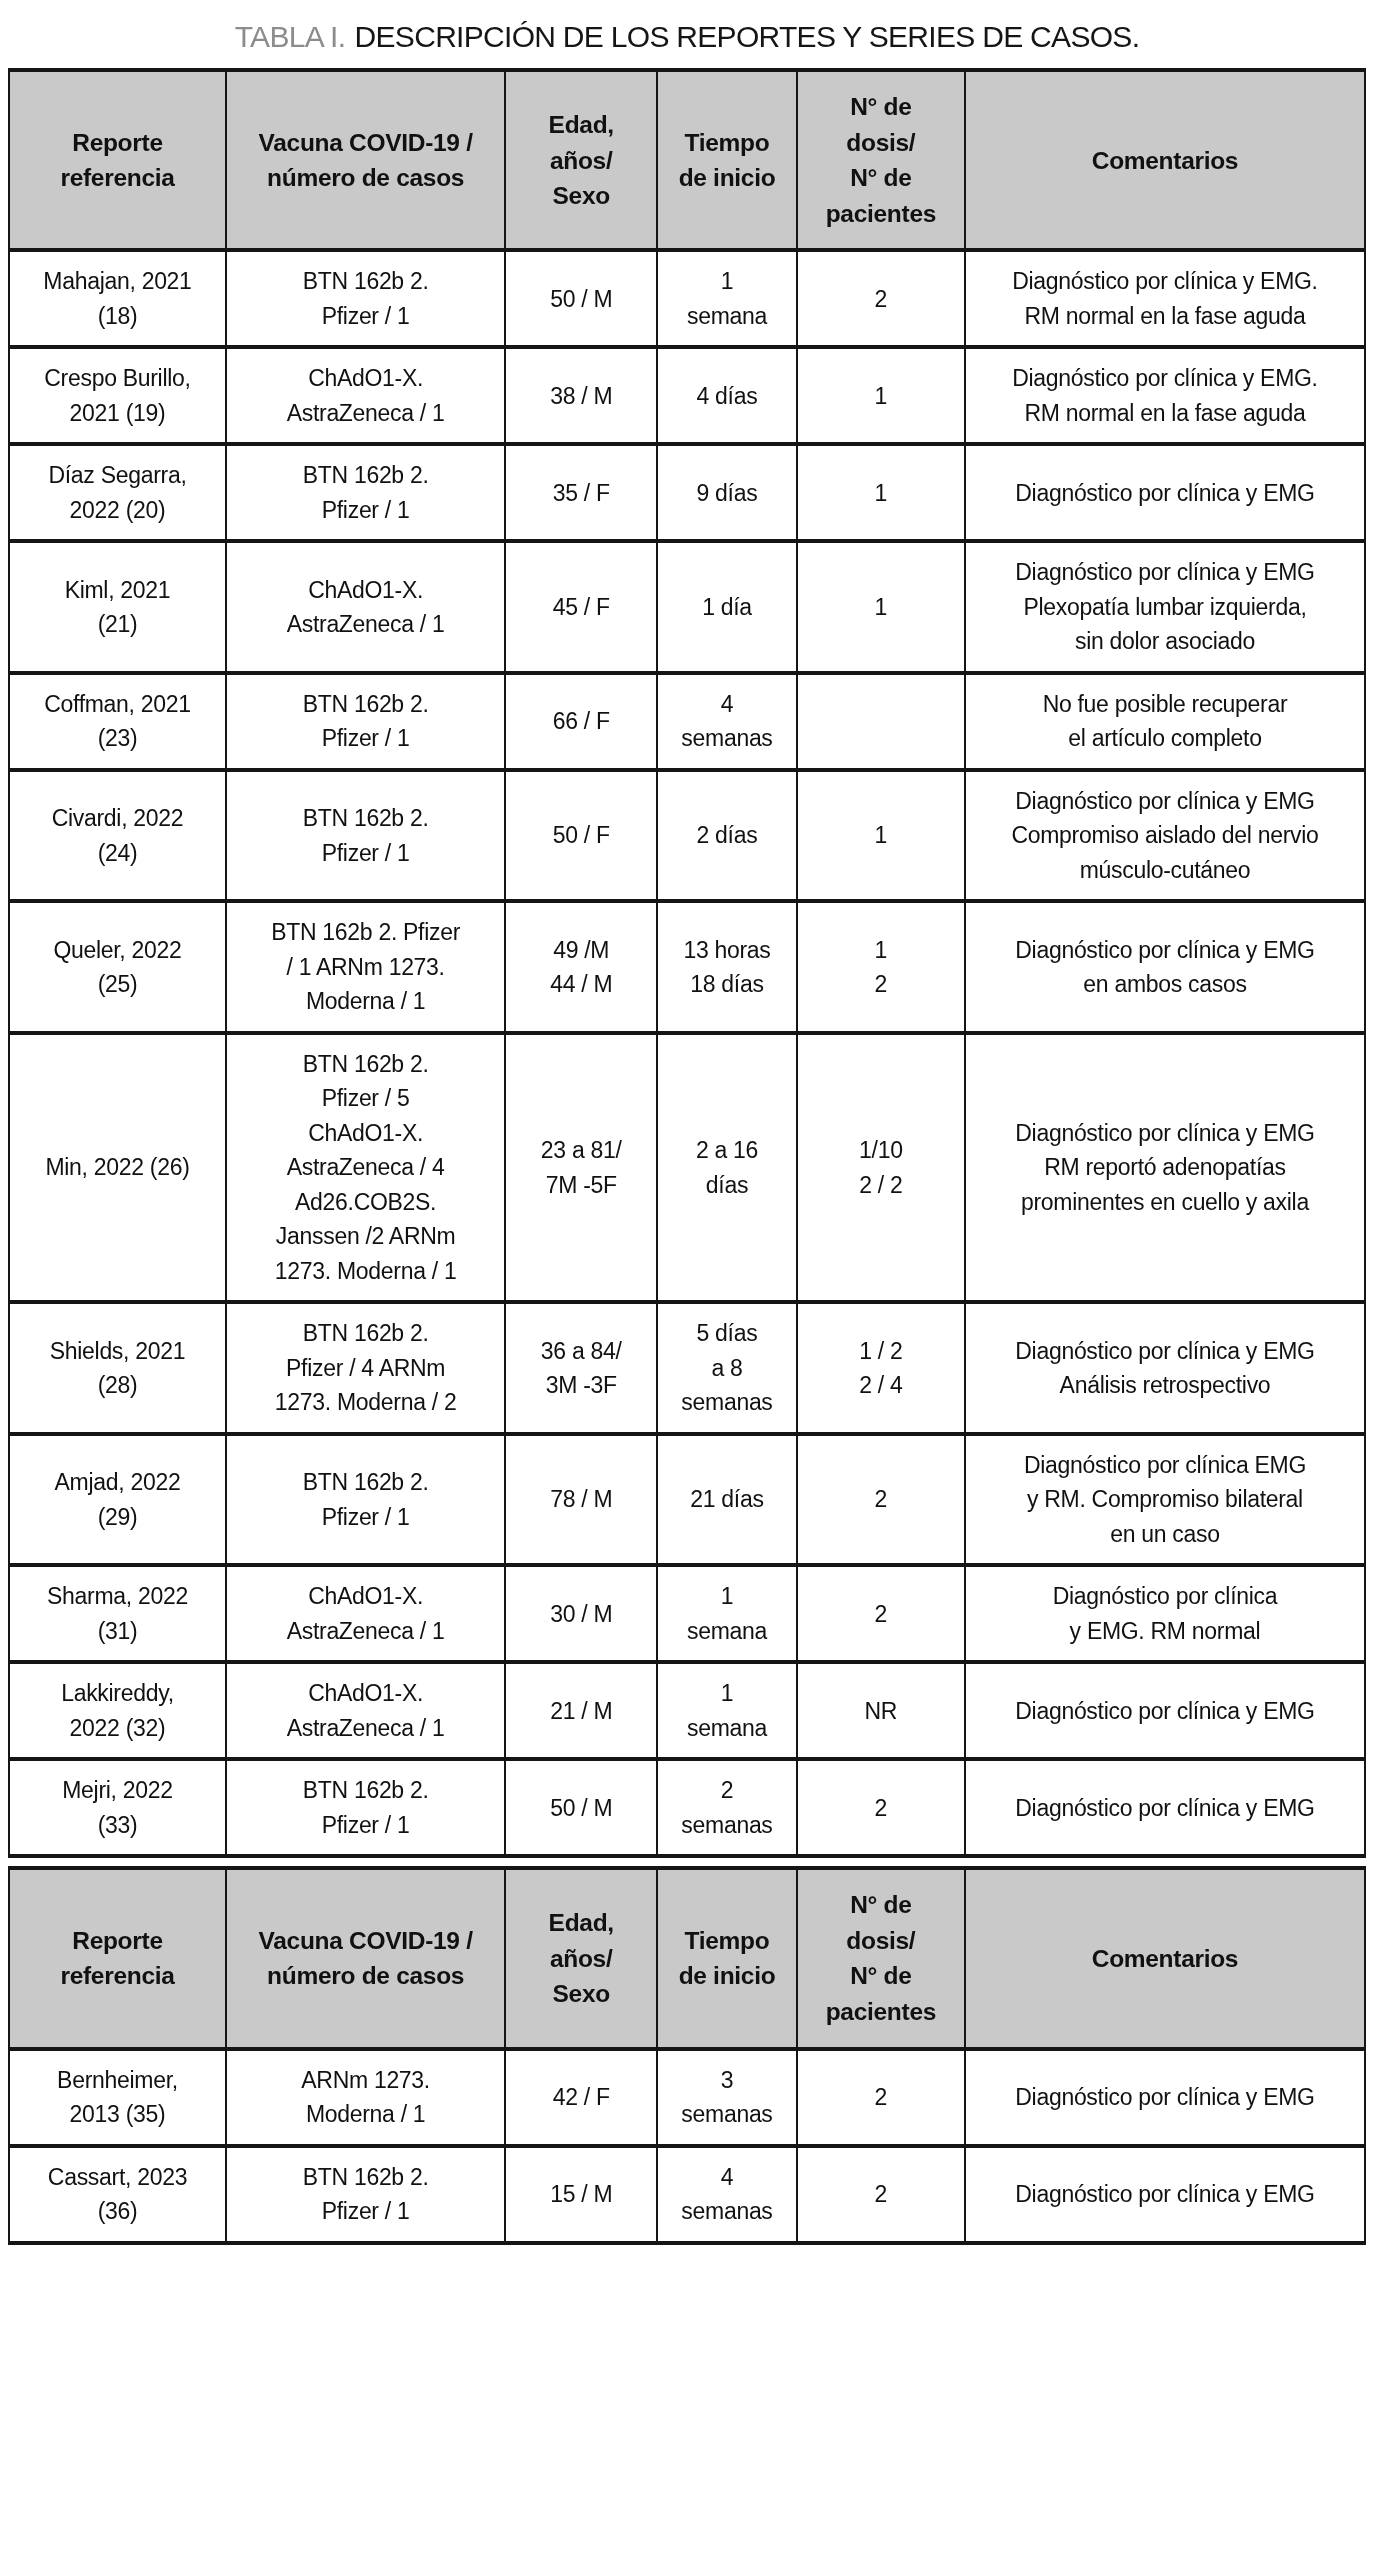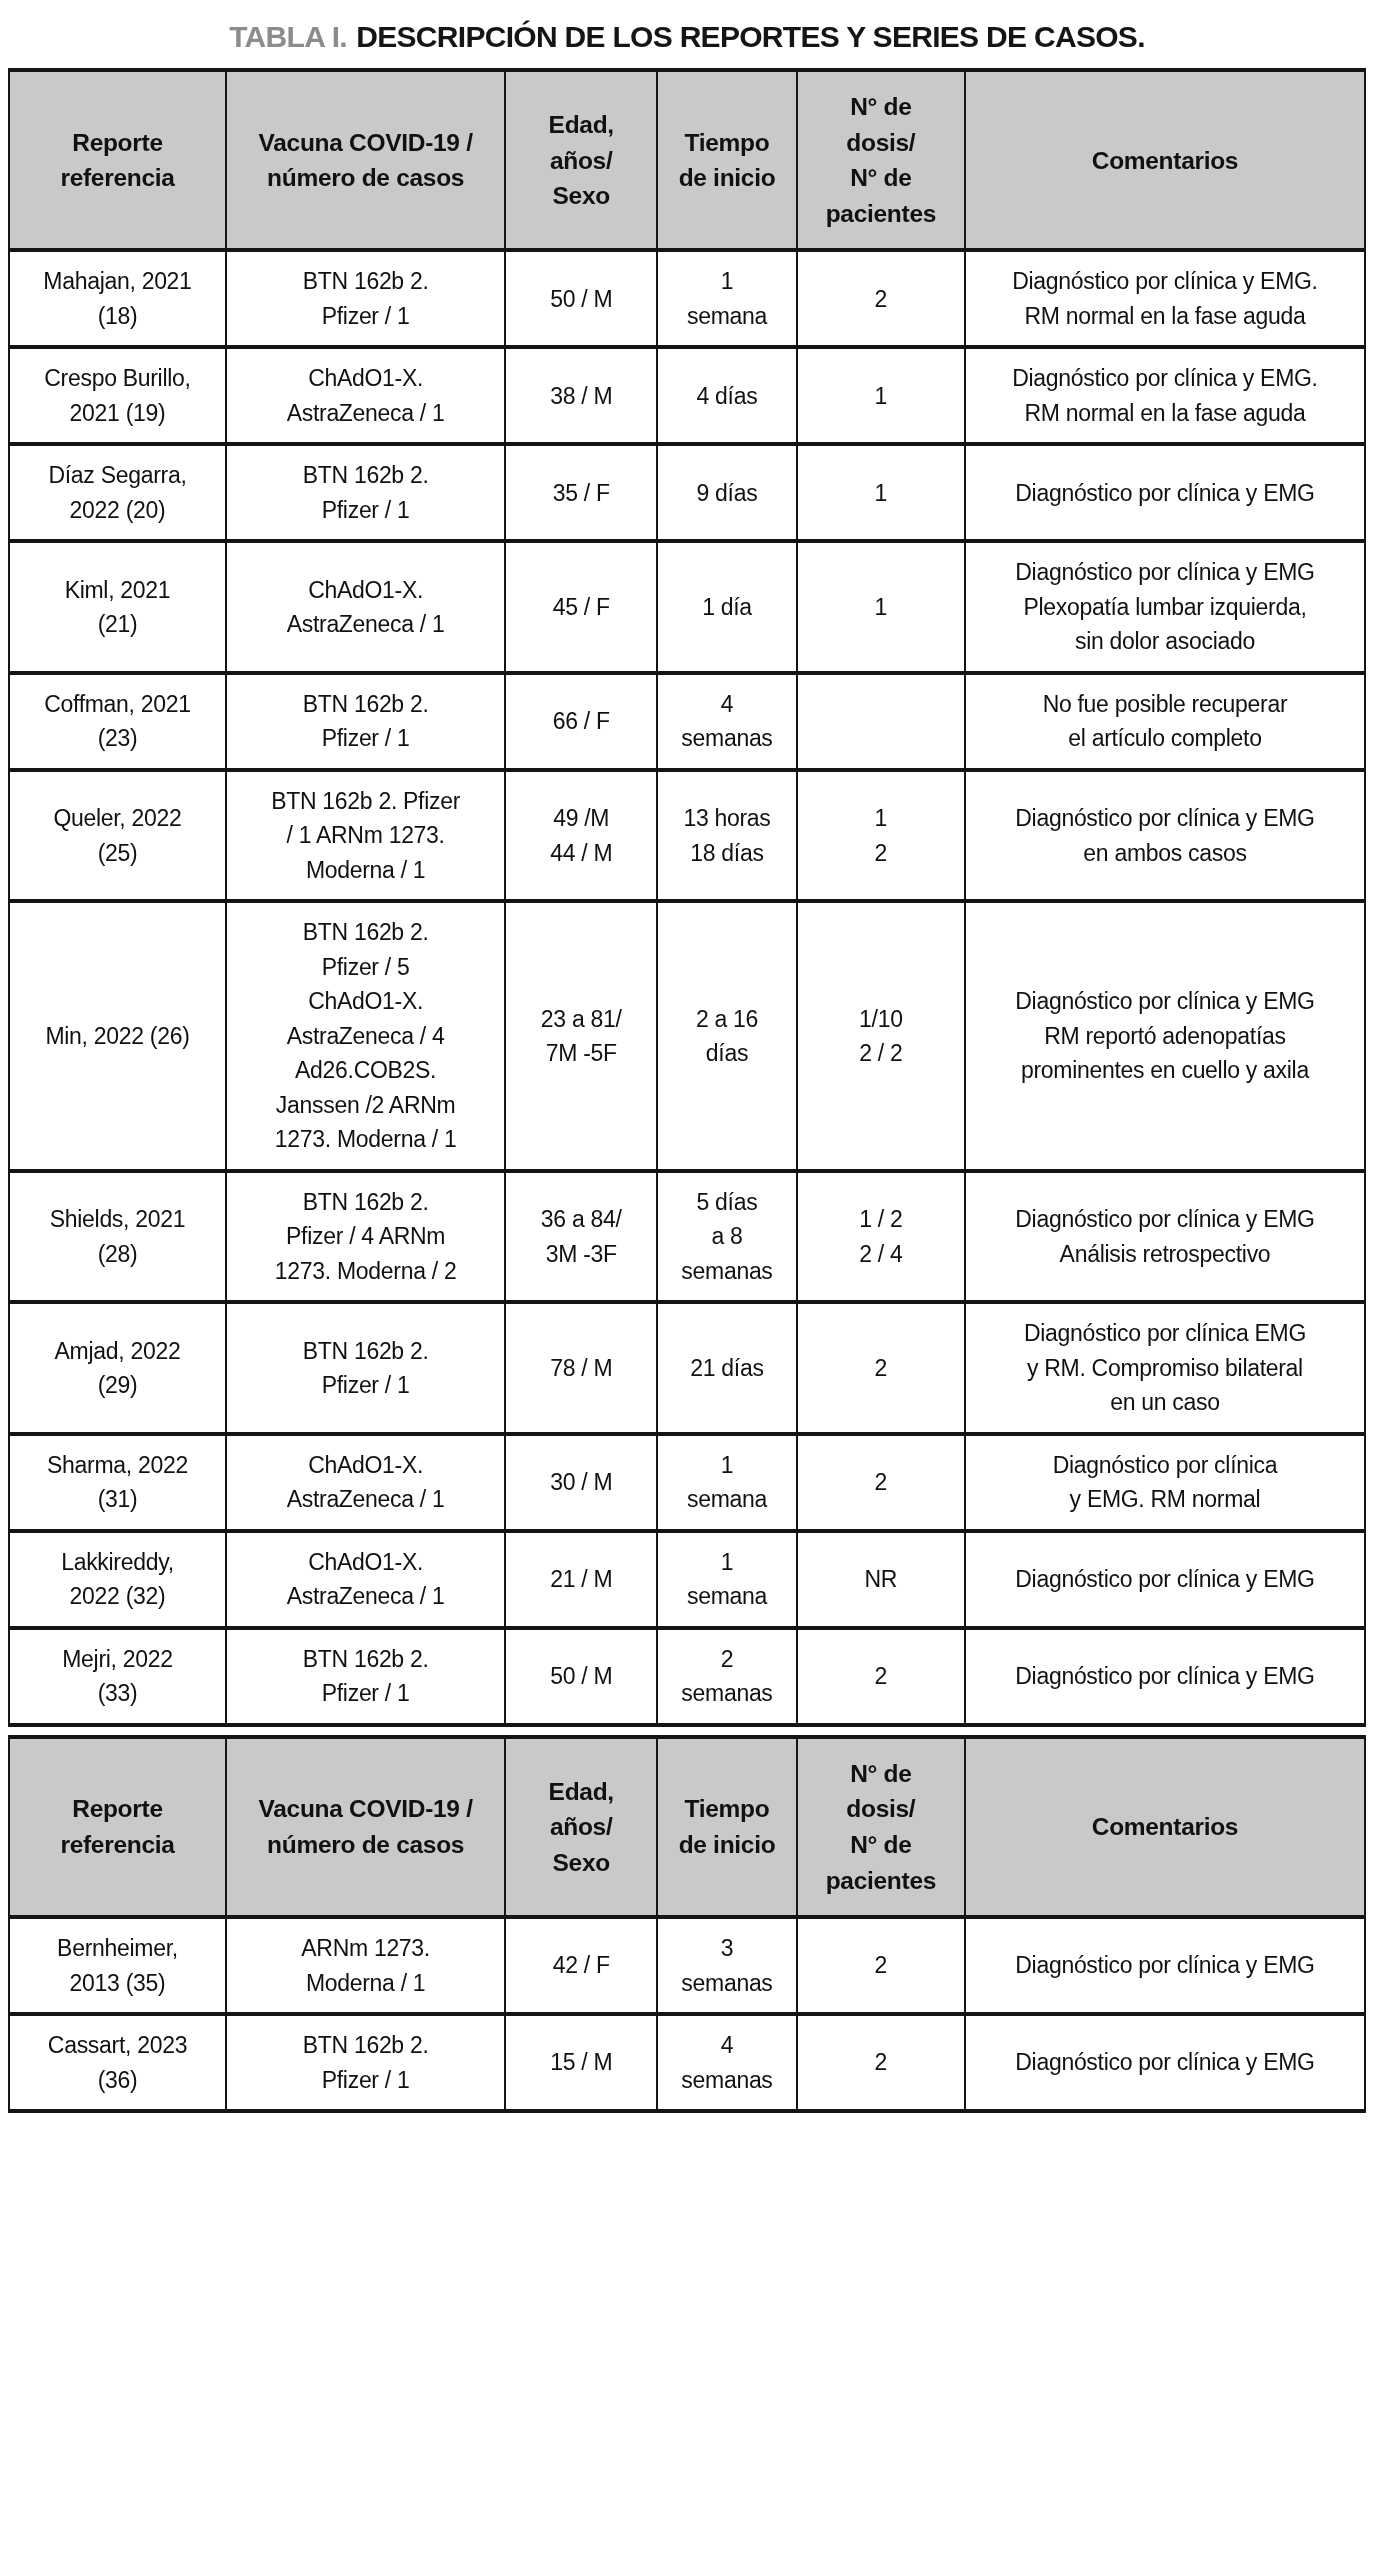--- a/index.html
+++ b/index.html
@@ -10,21 +10,21 @@
     color: #111111;
   }
   .page {
     width: 1374px;
     box-sizing: border-box;
     padding: 10.6px 8px 6.6px 8px;
   }
   .title {
     text-align: center;
     font-size: 30px;
-    font-weight: bold;
+    font-weight: normal;
     letter-spacing: -0.7px;
     margin: 9.3px 0 14.5px 0;
     white-space: nowrap;
   }
   .title .title-prefix { color: #8c8c8c; margin-right: 9.3px; }
   .title .title-text   { color: #151515; }
 
   table.cases {
     width: 1358px;
     margin: 0 auto;
@@ -154,20 +154,32 @@
           <td>BTN 162b 2.
 Pfizer / 1</td>
           <td>66 / F</td>
           <td>4
 semanas</td>
           <td></td>
           <td>No fue posible recuperar
 el artículo completo</td>
         </tr>
         <tr>
+          <td>Civardi, 2022
+(24)</td>
+          <td>BTN 162b 2.
+Pfizer / 1</td>
+          <td>50 / F</td>
+          <td>2 días</td>
+          <td>1</td>
+          <td>Diagnóstico por clínica y EMG
+Compromiso aislado del nervio
+músculo-cutáneo</td>
+        </tr>
+        <tr>
           <td>Queler, 2022
 (25)</td>
           <td>BTN 162b 2. Pfizer
 / 1 ARNm 1273.
 Moderna / 1</td>
           <td>49 /M
 44 / M</td>
           <td>13 horas
 18 días</td>
           <td>1

